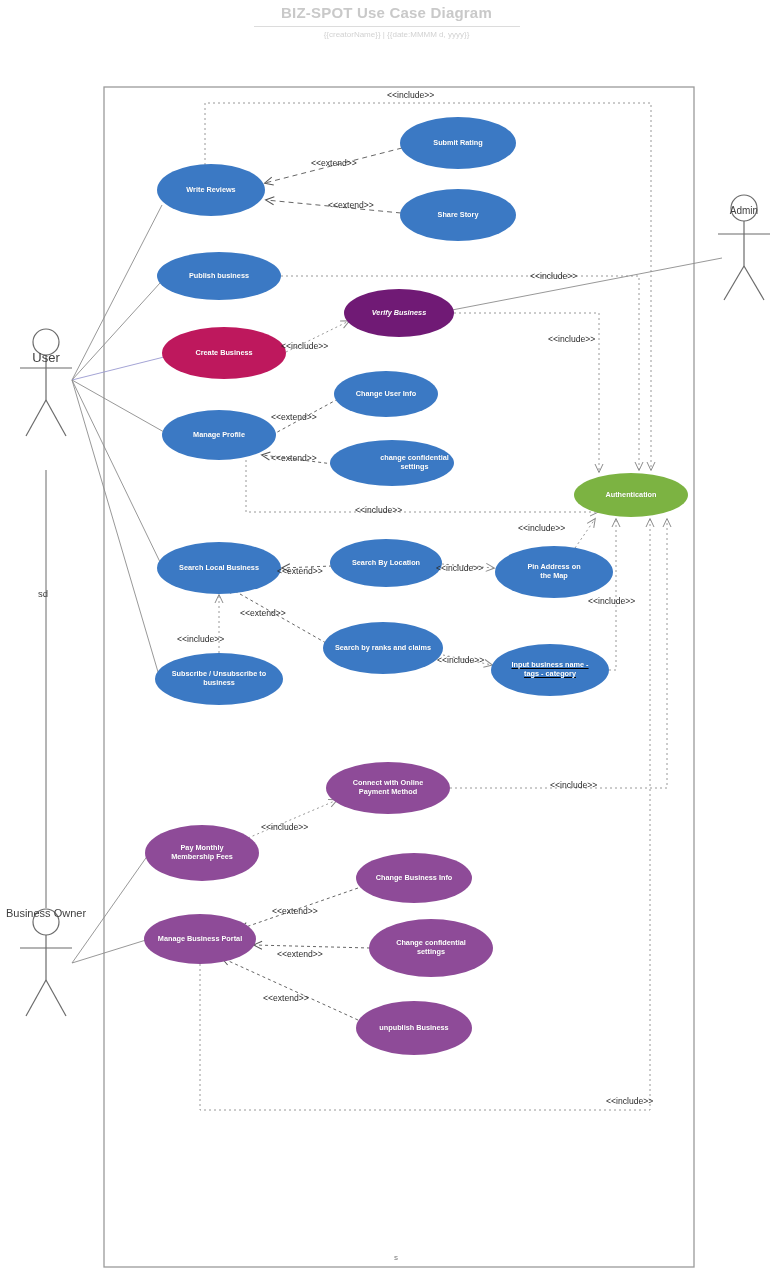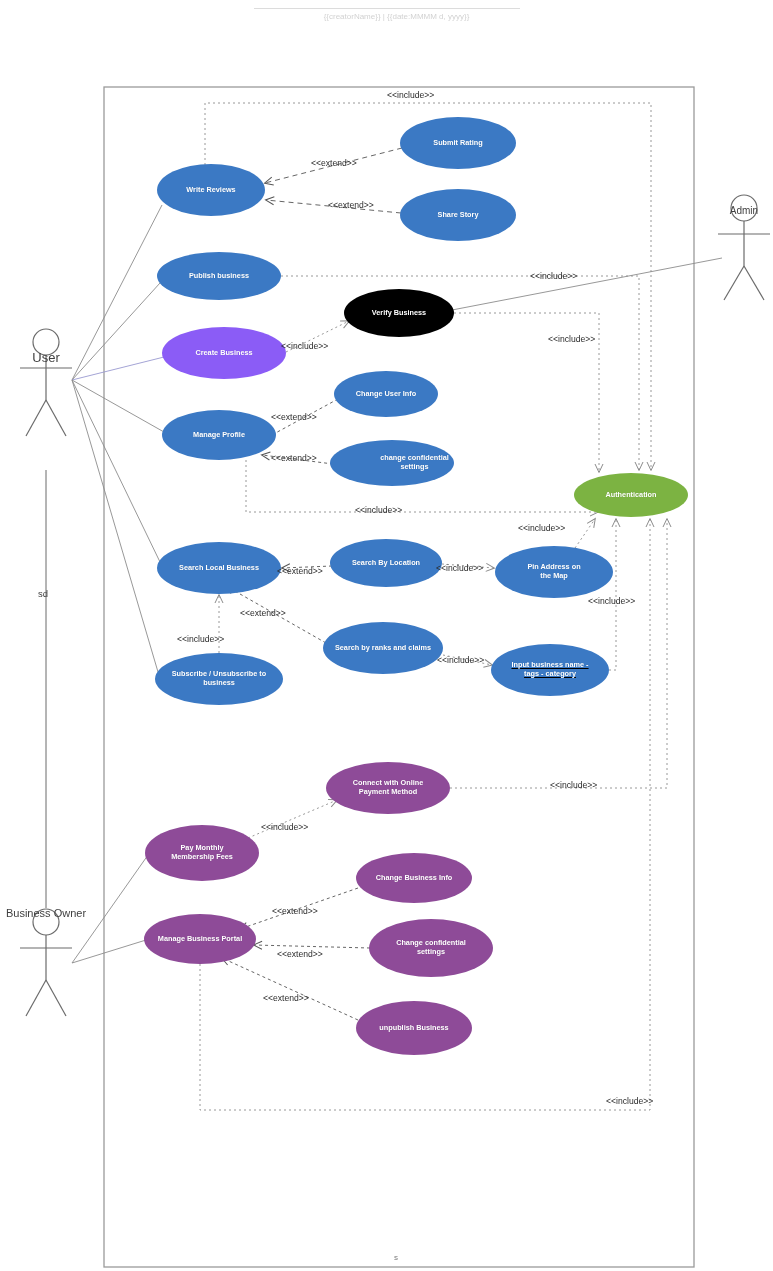--- a/index.html
+++ b/index.html
@@ -33,20 +33,21 @@
     background:transparent;
   }
   .sd-label{position:absolute;font-size:9.5px;color:#3f3f3f;}
 </style>
 </head>
 <body>
 
 <div id="stage">
 
   <div class="title-wrap">
+    <div class="doc-title">BIZ-SPOT Use Case Diagram</div>
     <div class="title-rule"></div>
     <div class="doc-sub">{{creatorName}} | {{date:MMMM d, yyyy}}</div>
   </div>
 
   <svg id="diagram" viewBox="0 0 773 1271">
     <defs>
       <marker id="arrow-open" markerWidth="11" markerHeight="11" refX="9" refY="5" orient="auto" markerUnits="userSpaceOnUse">
         <path d="M1,1 L9.5,5 L1,9" fill="none" stroke="#8c8c8c" stroke-width="1"></path>
       </marker>
       <marker id="arrow-open-dark" markerWidth="11" markerHeight="11" refX="9" refY="5" orient="auto" markerUnits="userSpaceOnUse">
@@ -147,24 +148,24 @@
       </div>
       <div style="position: absolute; left: 400px; top: 117px; width: 116px; height: 52px; border-radius: 50%; background: rgb(59, 121, 196); display: flex; align-items: center; justify-content: center;">
         <div class="uc-label" style="position: relative; width: 130px;">Submit Rating</div>
       </div>
       <div style="position: absolute; left: 400px; top: 189px; width: 116px; height: 52px; border-radius: 50%; background: rgb(59, 121, 196); display: flex; align-items: center; justify-content: center;">
         <div class="uc-label" style="position: relative; width: 130px;">Share Story</div>
       </div>
       <div style="position: absolute; left: 157px; top: 252px; width: 124px; height: 48px; border-radius: 50%; background: rgb(59, 121, 196); display: flex; align-items: center; justify-content: center;">
         <div class="uc-label" style="position: relative; width: 138px;">Publish business</div>
       </div>
-      <div style="position: absolute; left: 344px; top: 289px; width: 110px; height: 48px; border-radius: 50%; background: #000000; display: flex; align-items: center; justify-content: center;">
+      <div style="position: absolute; left: 344px; top: 289px; width: 110px; height: 48px; border-radius: 50%; background: #701a75; display: flex; align-items: center; justify-content: center; font-style: italic;">
         <div class="uc-label" style="position: relative; width: 124px;">Verify Business</div>
       </div>
-      <div style="position: absolute; left: 162px; top: 327px; width: 124px; height: 52px; border-radius: 50%; background: #8b5cf6; display: flex; align-items: center; justify-content: center;">
+      <div style="position: absolute; left: 162px; top: 327px; width: 124px; height: 52px; border-radius: 50%; background: #be185d; display: flex; align-items: center; justify-content: center;">
         <div class="uc-label" style="position: relative; width: 138px;">Create Business</div>
       </div>
       <div style="position: absolute; left: 334px; top: 371px; width: 104px; height: 46px; border-radius: 50%; background: rgb(59, 121, 196); display: flex; align-items: center; justify-content: center;">
         <div class="uc-label" style="position: relative; width: 118px;">Change User Info</div>
       </div>
       <div style="position: absolute; left: 162px; top: 410px; width: 114px; height: 50px; border-radius: 50%; background: rgb(59, 121, 196); display: flex; align-items: center; justify-content: center;">
         <div class="uc-label" style="position: relative; width: 128px;">Manage Profile</div>
       </div>
       <div style="position: absolute; left: 330px; top: 440px; width: 124px; height: 46px; border-radius: 50%; background: rgb(59, 121, 196); display: flex; align-items: center; justify-content: center;">
         <div class="uc-label" style="position: relative; width: 138px; margin-left: 45px;">change confidential settings</div>

